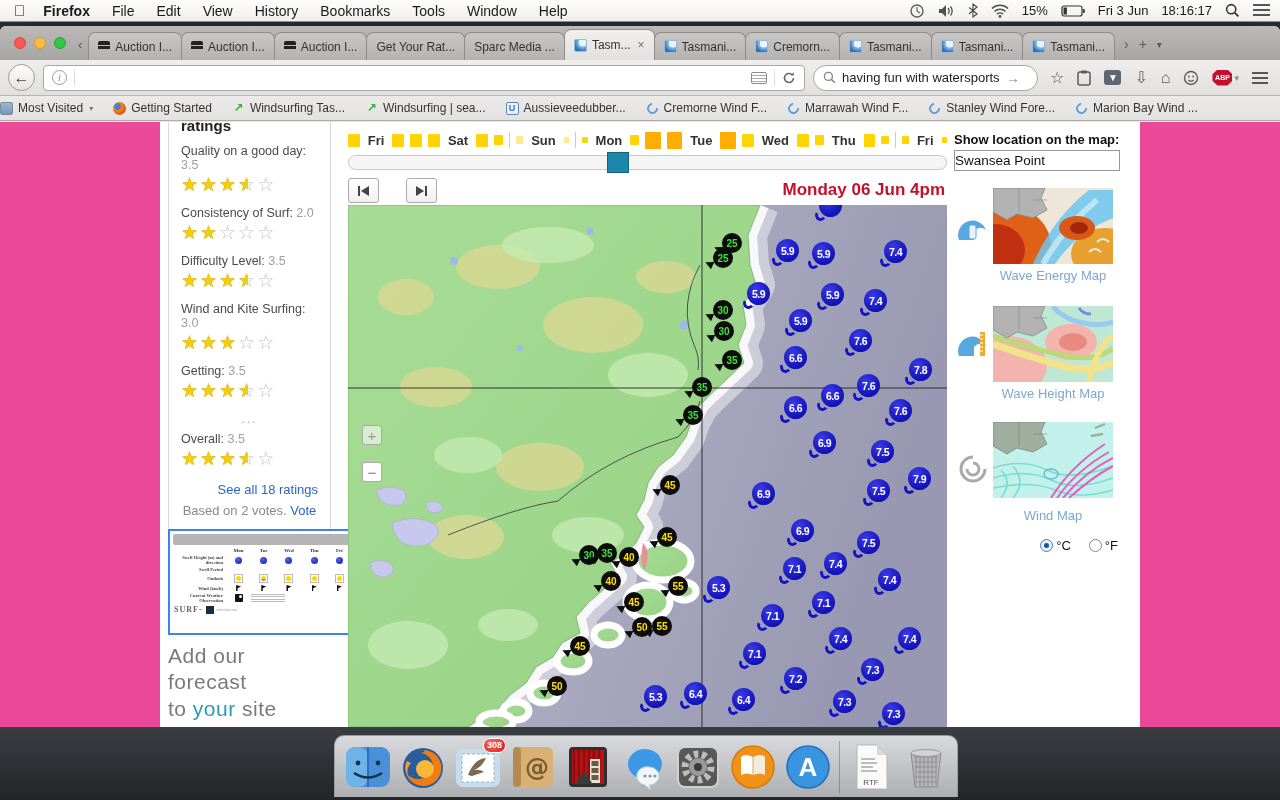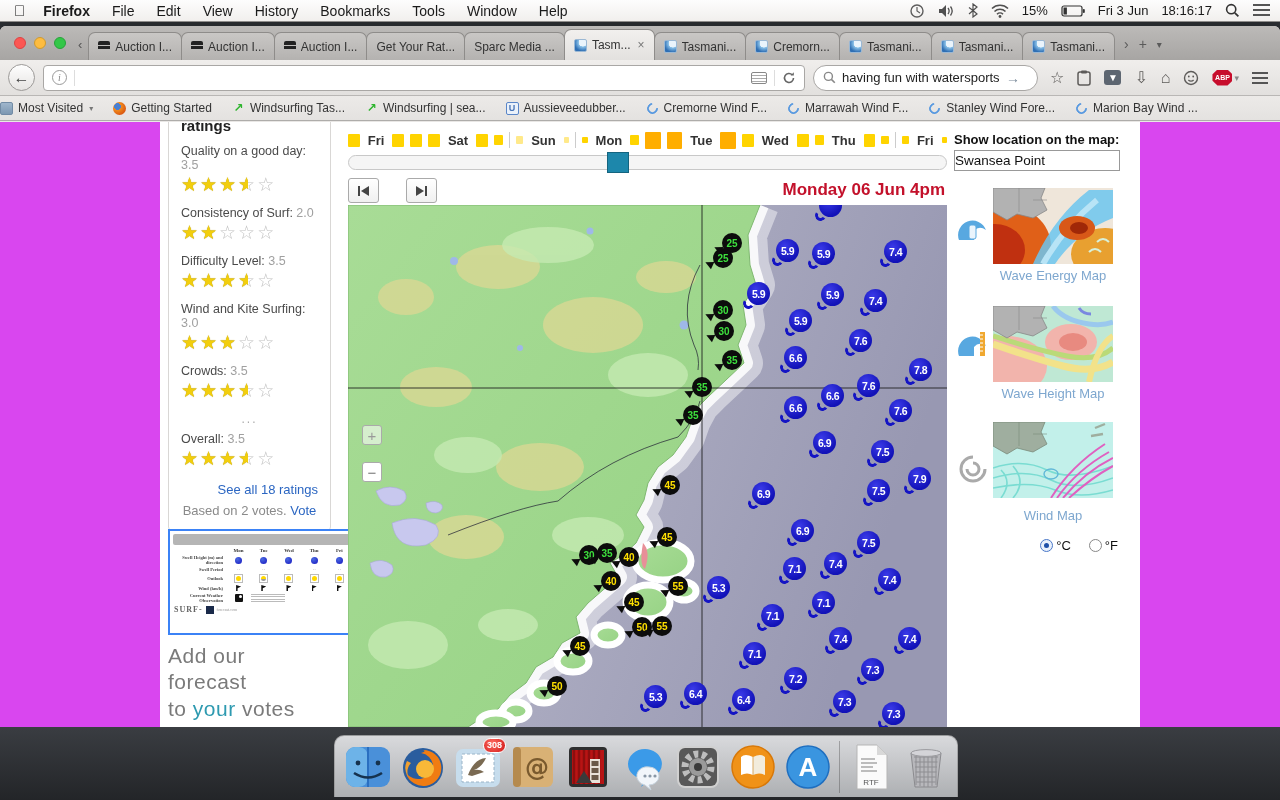--- a/index.html
+++ b/index.html
@@ -81,21 +81,21 @@
   .bm { display:flex; align-items:center; gap:5px; white-space:nowrap; }
   .bm-ic { width:13px; height:13px; flex:0 0 13px; display:flex; align-items:center; justify-content:center; }
   .bm-folder { background:linear-gradient(#9fb6cc,#7d98b2); border-radius:2px; border:1px solid #718ba5; }
   .bm-ff { border-radius:50%; background:radial-gradient(circle at 35% 35%, #4a7fd0 28%, #f08a1d 30%, #d4490e 85%); }
   .bm-arrow { color:#2db52d; font-weight:bold; font-size:12px; }
   .bm-u { border:1px solid #5a86c8; border-radius:2px; color:#4a76b8; font-size:9px; font-weight:bold; background:#eaf1fa; }
   .bm-swirl { width:11px; height:11px; border:2px solid #5a9ae0; border-radius:50%; border-top-color:transparent; transform:rotate(40deg); }
   .bm .caret { font-size:8px; color:#777; margin-left:1px; }
 
   
-  .content { position:absolute; top:96px; left:0; right:0; bottom:0; background:#d946ef; overflow:hidden; }
+  .content { position:absolute; top:96px; left:0; right:0; bottom:0; background:#ec4899; overflow:hidden; }
   .page { position:absolute; left:160px; top:0; width:980px; height:605px; background:#fff; overflow:hidden; }
 
   
   .ratings-card { position:absolute; left:8px; top:-14px; width:163px; background:#fff;
     border:1px solid #d9d7d5; border-radius:4px; padding:8px 12px 12px; }
   .ratings-title { font-size:15px; font-weight:bold; color:#222; margin-bottom:10px; }
   .r-item { margin-bottom:8px; }
   .r-label { font-size:12.5px; color:#4a4a4a; }
   .r-label .val { color:#a0a0a0; }
   .stars { position:relative; font-size:19px; letter-spacing:2px; line-height:26px; color:#c2c2c2; white-space:nowrap; width:max-content; }
@@ -403,21 +403,21 @@
             </div>
             <div class="r-item">
               <div class="r-label"><span>Difficulty Level: </span><span class="val">3.5</span></div>
               <div class="stars">☆☆☆☆☆<span class="fill" style="width: 70%;">★★★★★</span></div>
             </div>
             <div class="r-item">
               <div class="r-label"><span>Wind and Kite Surfing: </span><span class="val">3.0</span></div>
               <div class="stars">☆☆☆☆☆<span class="fill" style="width: 60%;">★★★★★</span></div>
             </div>
             <div class="r-item">
-              <div class="r-label"><span>Crowds: </span><span class="val">3.5</span></div>
+              <div class="r-label"><span>Getting: </span><span class="val">3.5</span></div>
               <div class="stars">☆☆☆☆☆<span class="fill" style="width: 70%;">★★★★★</span></div>
             </div>
           </div>
         <div class="r-dots">...</div>
         <div id="overall-item">
             <div class="r-item">
               <div class="r-label"><span>Overall: </span><span class="val">3.5</span></div>
               <div class="stars">☆☆☆☆☆<span class="fill" style="width: 70%;">★★★★★</span></div>
             </div>
           </div>
@@ -518,21 +518,21 @@
               </span>
             </div>
           <div class="pb-logo">
             <span class="s1">SURF-</span>
             <span class="sq"></span>
             <span class="s2">forecast.com</span>
           </div>
         </div>
         <div class="promo-cap">
           <div>Add our forecast</div>
-          <div><span>to </span><span class="your">your</span><span> votes</span></div>
+          <div><span>to </span><span class="your">your</span><span> site</span></div>
         </div>
       </div>
 
       <div class="timeline" id="timeline">
           <span class="tl-sq" style="width: 13px; height: 13px;"></span>
           <span class="tl-day">Fri</span>
           <span class="tl-sq" style="width: 13px; height: 13px;"></span>
           <span class="tl-sq" style="width: 13px; height: 13px;"></span>
           <span class="tl-sq" style="width: 13px; height: 13px;"></span>
           <span class="tl-day">Sat</span>

